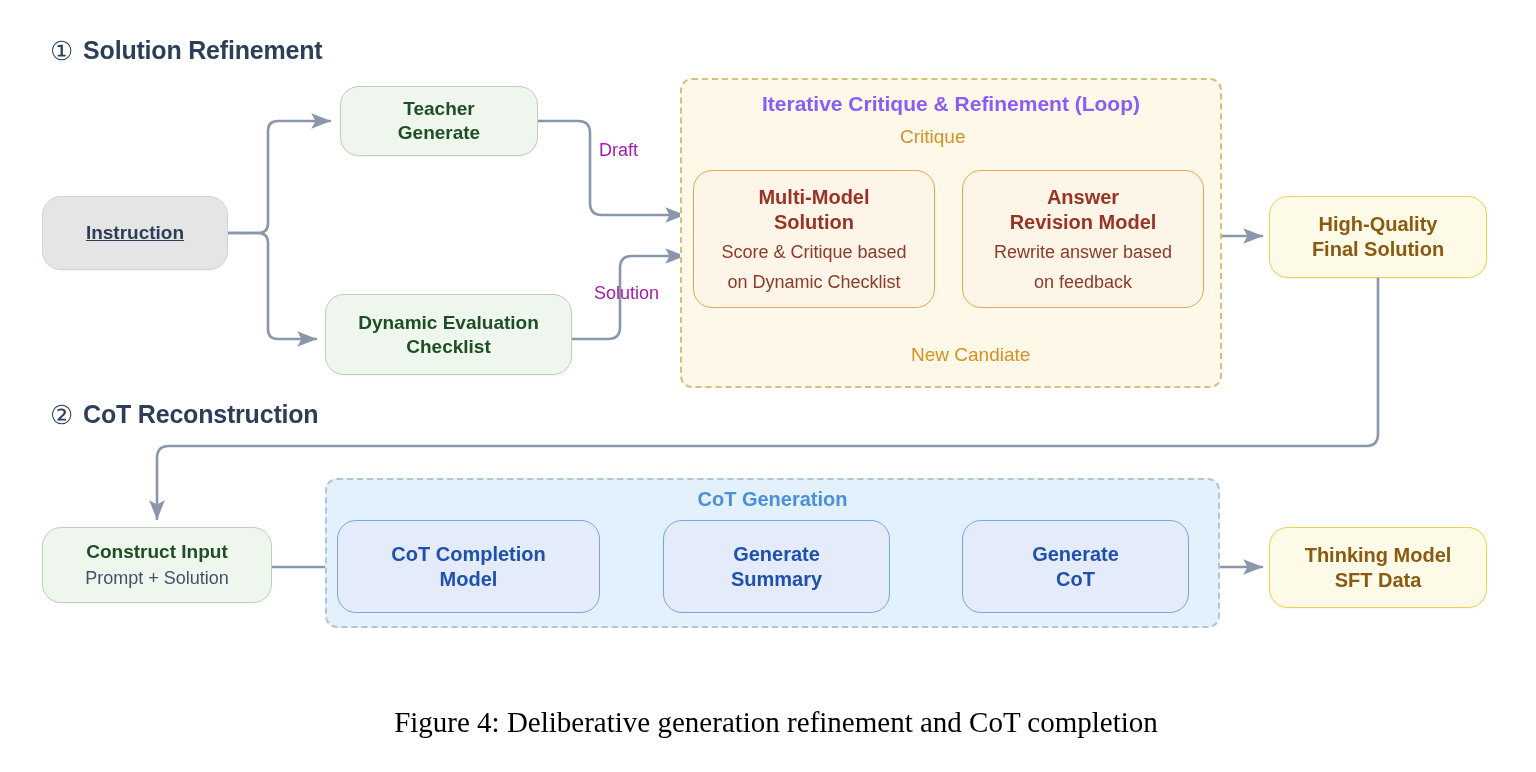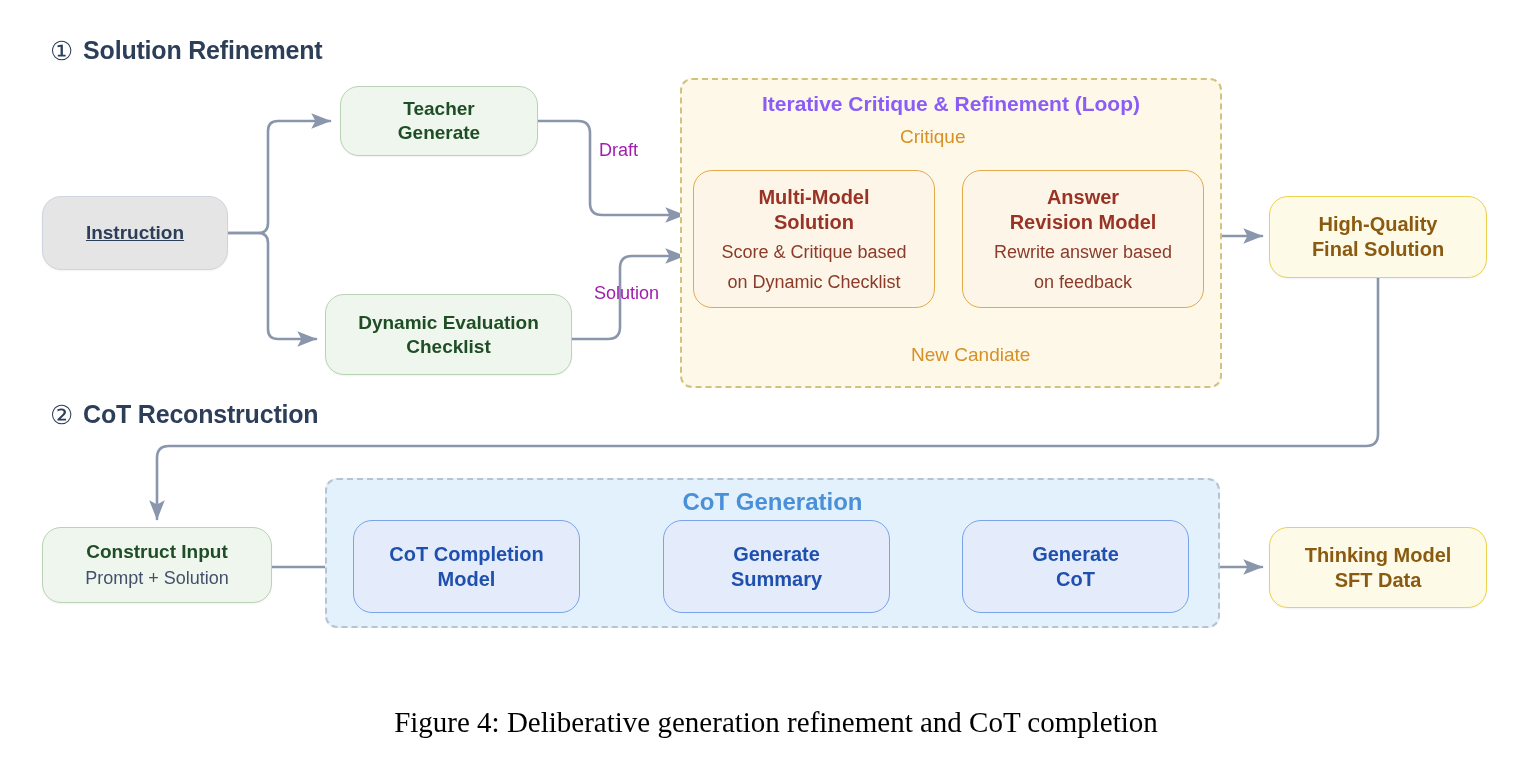--- a/index.html
+++ b/index.html
@@ -110,21 +110,21 @@
     border-radius: 12px;
   }
   .container-title {
     position: absolute;
     width: 100%;
     text-align: center;
     font-weight: bold;
     white-space: nowrap;
   }
   .loop-title { color: #8b5cf6; font-size: 21px; top: 12px; }
-  .cot-title  { color: #4a90d9; font-size: 24px; top: 8px; }
+  .cot-title  { color: #4a90d9; font-size: 20px; top: 8px; }
 
   
   .edge-label {
     position: absolute;
     color: #a21caf;
     font-size: 18px;
     white-space: nowrap;
   }
   .loop-label {
     position: absolute;
@@ -263,21 +263,21 @@
 
   <div class="abs node node-green" style="left:42px; top:527px; width:230px; height:76px;">
     <span class="t1">Construct Input</span>
     <span class="t2" style="margin-top:3px;">Prompt + Solution</span>
   </div>
 
   <div class="abs container-cot" style="left:325px; top:478px; width:895px; height:150px;">
     <div class="container-title cot-title">CoT Generation</div>
   </div>
 
-  <div class="abs node node-blue" style="left:353px; top:520px; width:227px; height:93px;">
+  <div class="abs node node-blue" style="left:337px; top:520px; width:263px; height:93px;">
     <span class="t1">CoT Completion</span>
     <span class="t1">Model</span>
   </div>
 
   <div class="abs node node-blue" style="left:663px; top:520px; width:227px; height:93px;">
     <span class="t1">Generate</span>
     <span class="t1">Summary</span>
   </div>
 
   <div class="abs node node-blue" style="left:962px; top:520px; width:227px; height:93px;">

